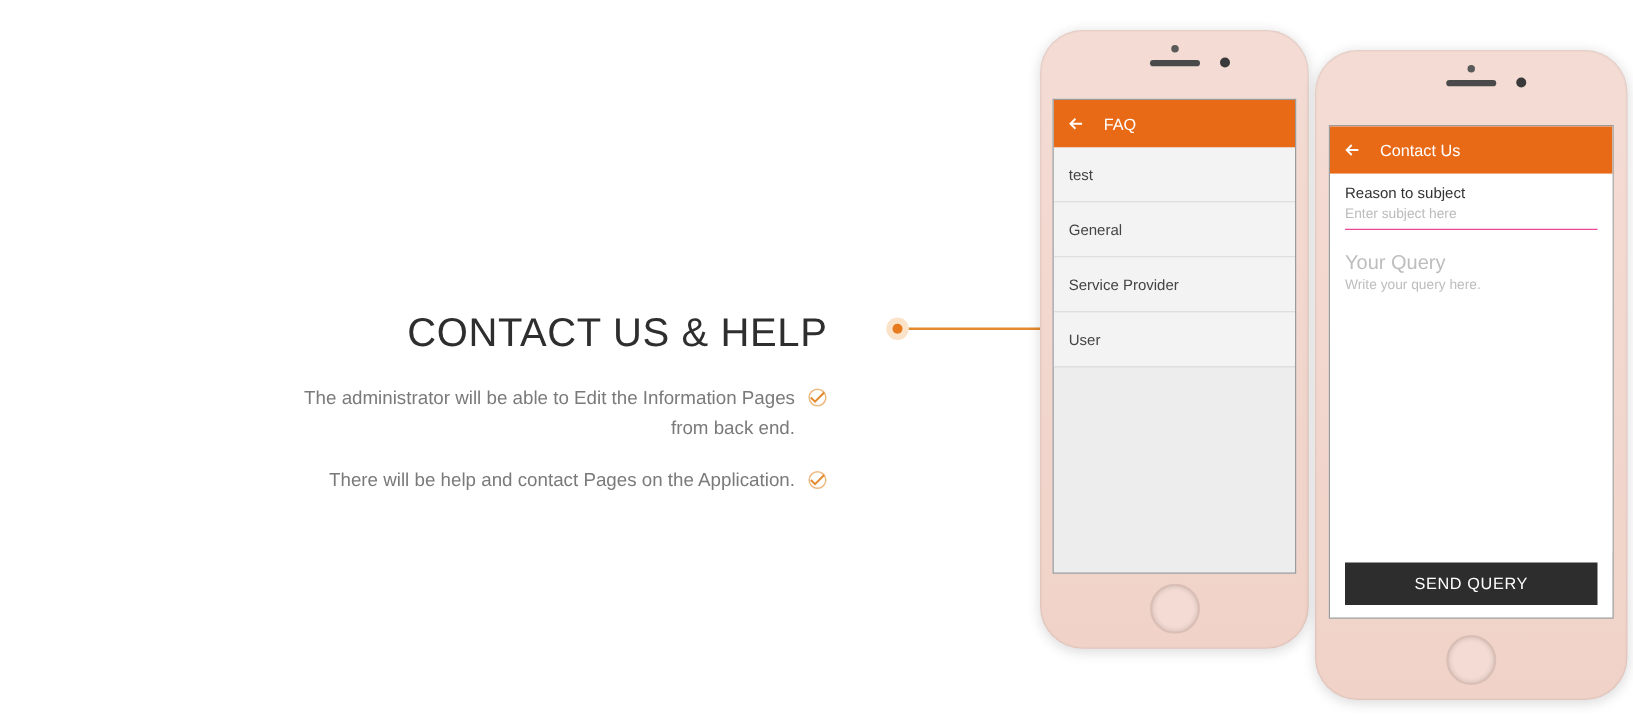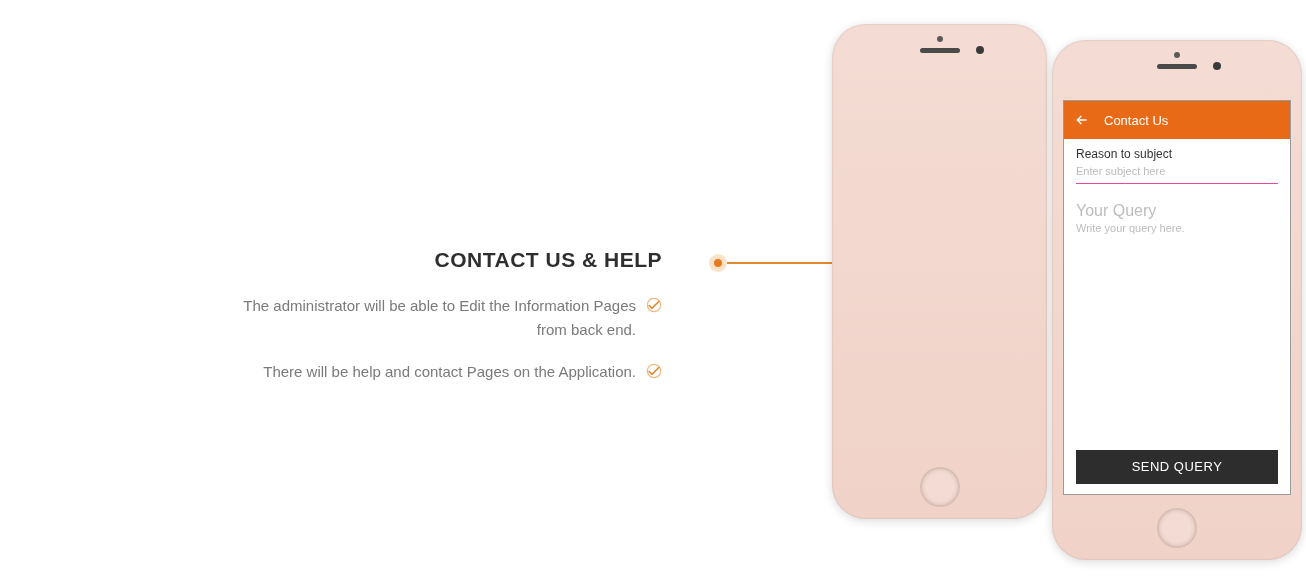--- a/index.html
+++ b/index.html
@@ -14,22 +14,22 @@
 
   
   .text-block {
     position: absolute;
     left: 0;
     top: 248px;
     width: 662px;
     text-align: right;
   }
   .section-title {
-    font-size: 21px;
-    font-weight: 700;
+    font-size: 32px;
+    font-weight: 400;
     letter-spacing: 0.5px;
     color: #2e2e2e;
     margin-bottom: 22px;
   }
   .bullet-row {
     display: flex;
     align-items: flex-start;
     justify-content: flex-end;
     margin-bottom: 18px;
     gap: 10px;
@@ -231,20 +231,35 @@
 
 <div class="connector-dot"></div>
 <div class="connector-line"></div>
 
 <div class="phone phone-left">
   <div class="sensor"></div>
   <div class="speaker"></div>
   <div class="camera"></div>
   <div class="home-btn"></div>
 
+  <div class="screen">
+    <div class="app-header">
+      <svg class="back-arrow" viewBox="0 0 24 24" fill="none" stroke="#fff" stroke-width="2.2">
+        <path d="M19 12H5"></path>
+          <path d="M11 18l-6-6 6-6"></path>
+      </svg>
+      <span class="header-title">FAQ</span>
+    </div>
+    <div class="faq-list">
+      <div class="faq-item">test</div>
+      <div class="faq-item">General</div>
+      <div class="faq-item">Service Provider</div>
+      <div class="faq-item">User</div>
+    </div>
+  </div>
 </div>
 
 <div class="phone phone-right">
   <div class="sensor"></div>
   <div class="speaker"></div>
   <div class="camera"></div>
   <div class="home-btn"></div>
 
   <div class="screen" style="background:#fff;">
     <div class="app-header">

